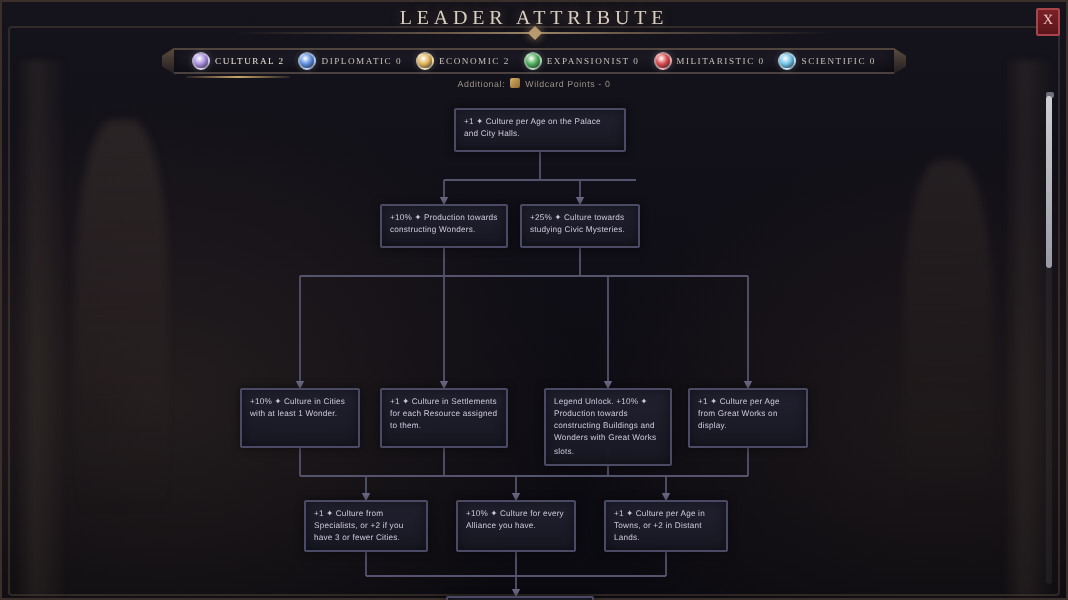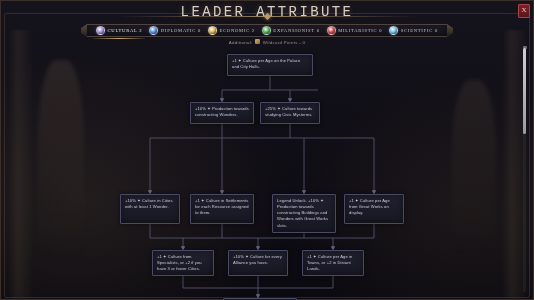--- a/index.html
+++ b/index.html
@@ -50,22 +50,22 @@
   .header {
     position: absolute;
     left: 0; right: 0; top: 0;
     height: 22px;
   }
   .title {
     position: absolute;
     left: 0; right: 0; top: 4px;
     text-align: center;
     color: #d8cfc0;
-    font-family: Liberation Mono, monospace;
-    font-size: 14px;
+    font-family: Liberation Serif, serif;
+    font-size: 10px;
     letter-spacing: 2.4px;
     text-shadow: 0 0 6px rgba(200,170,120,0.35);
   }
   .title-rule {
     position: absolute;
     top: 16px; left: 50%;
     transform: translateX(-50%);
     width: 300px; height: 1px;
     background: linear-gradient(90deg, rgba(150,125,95,0) 0%, rgba(170,145,110,0.55) 35%, rgba(190,165,125,0.8) 50%, rgba(170,145,110,0.55) 65%, rgba(150,125,95,0) 100%);
   }

